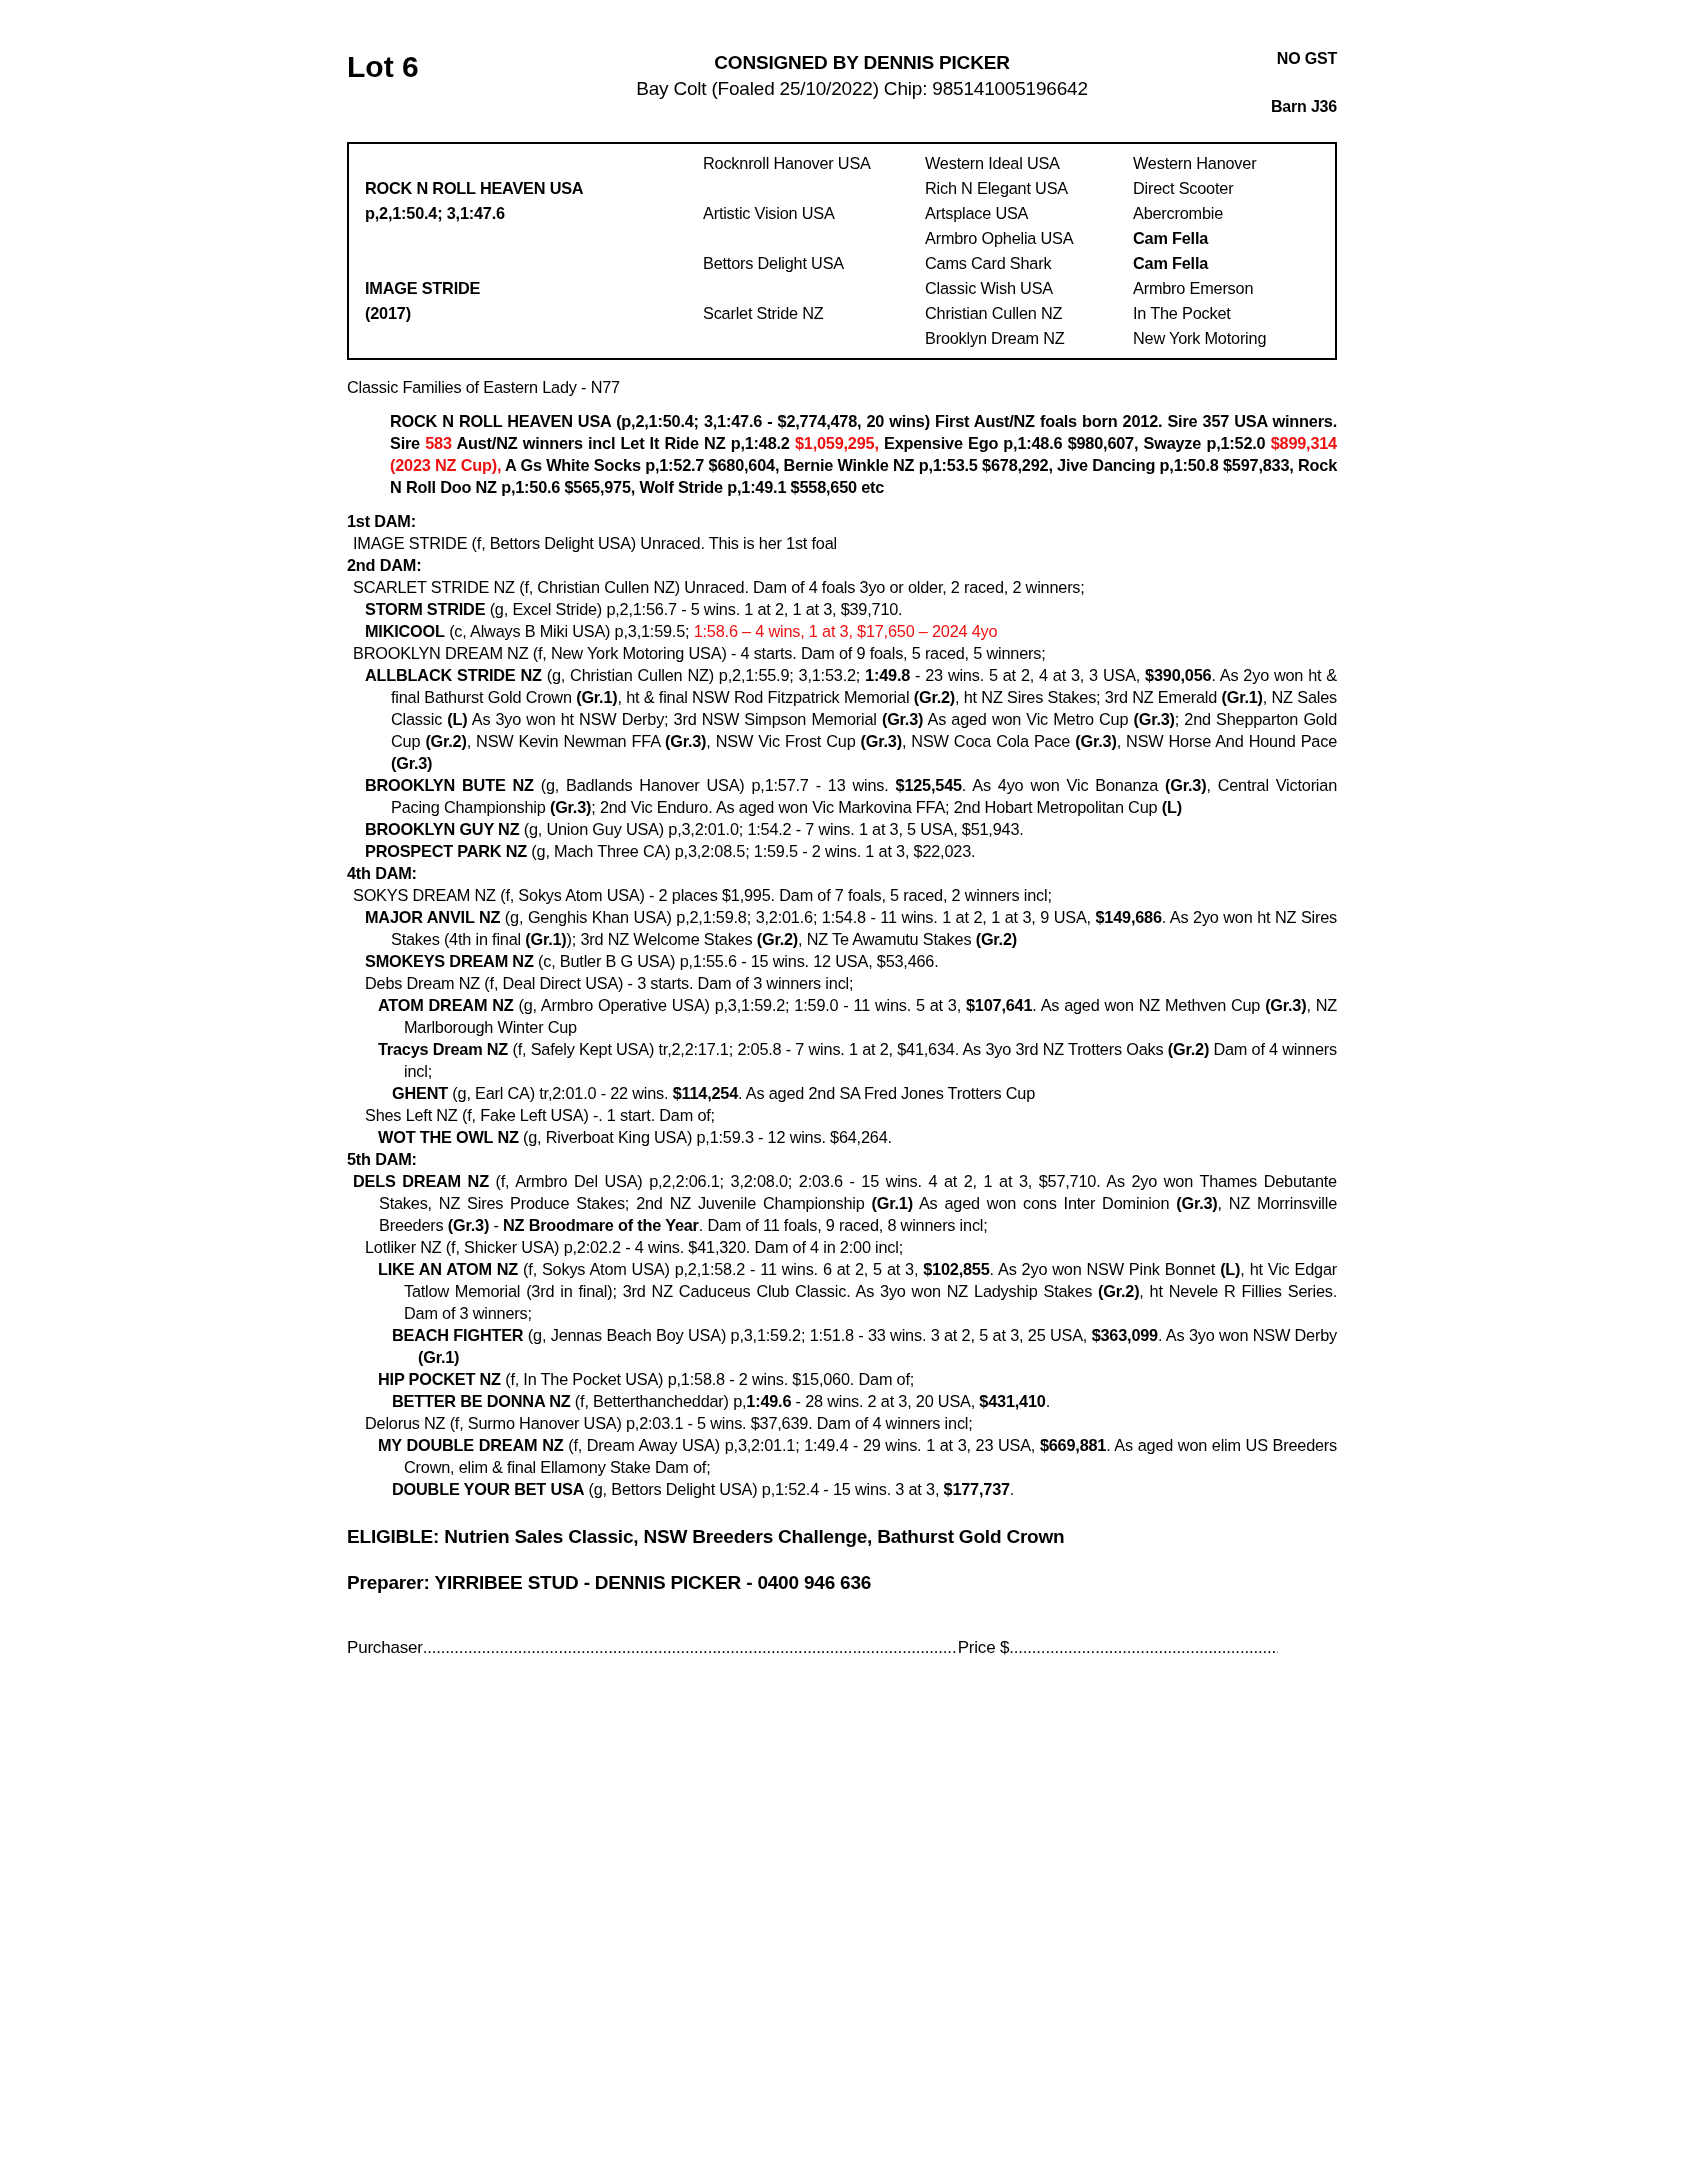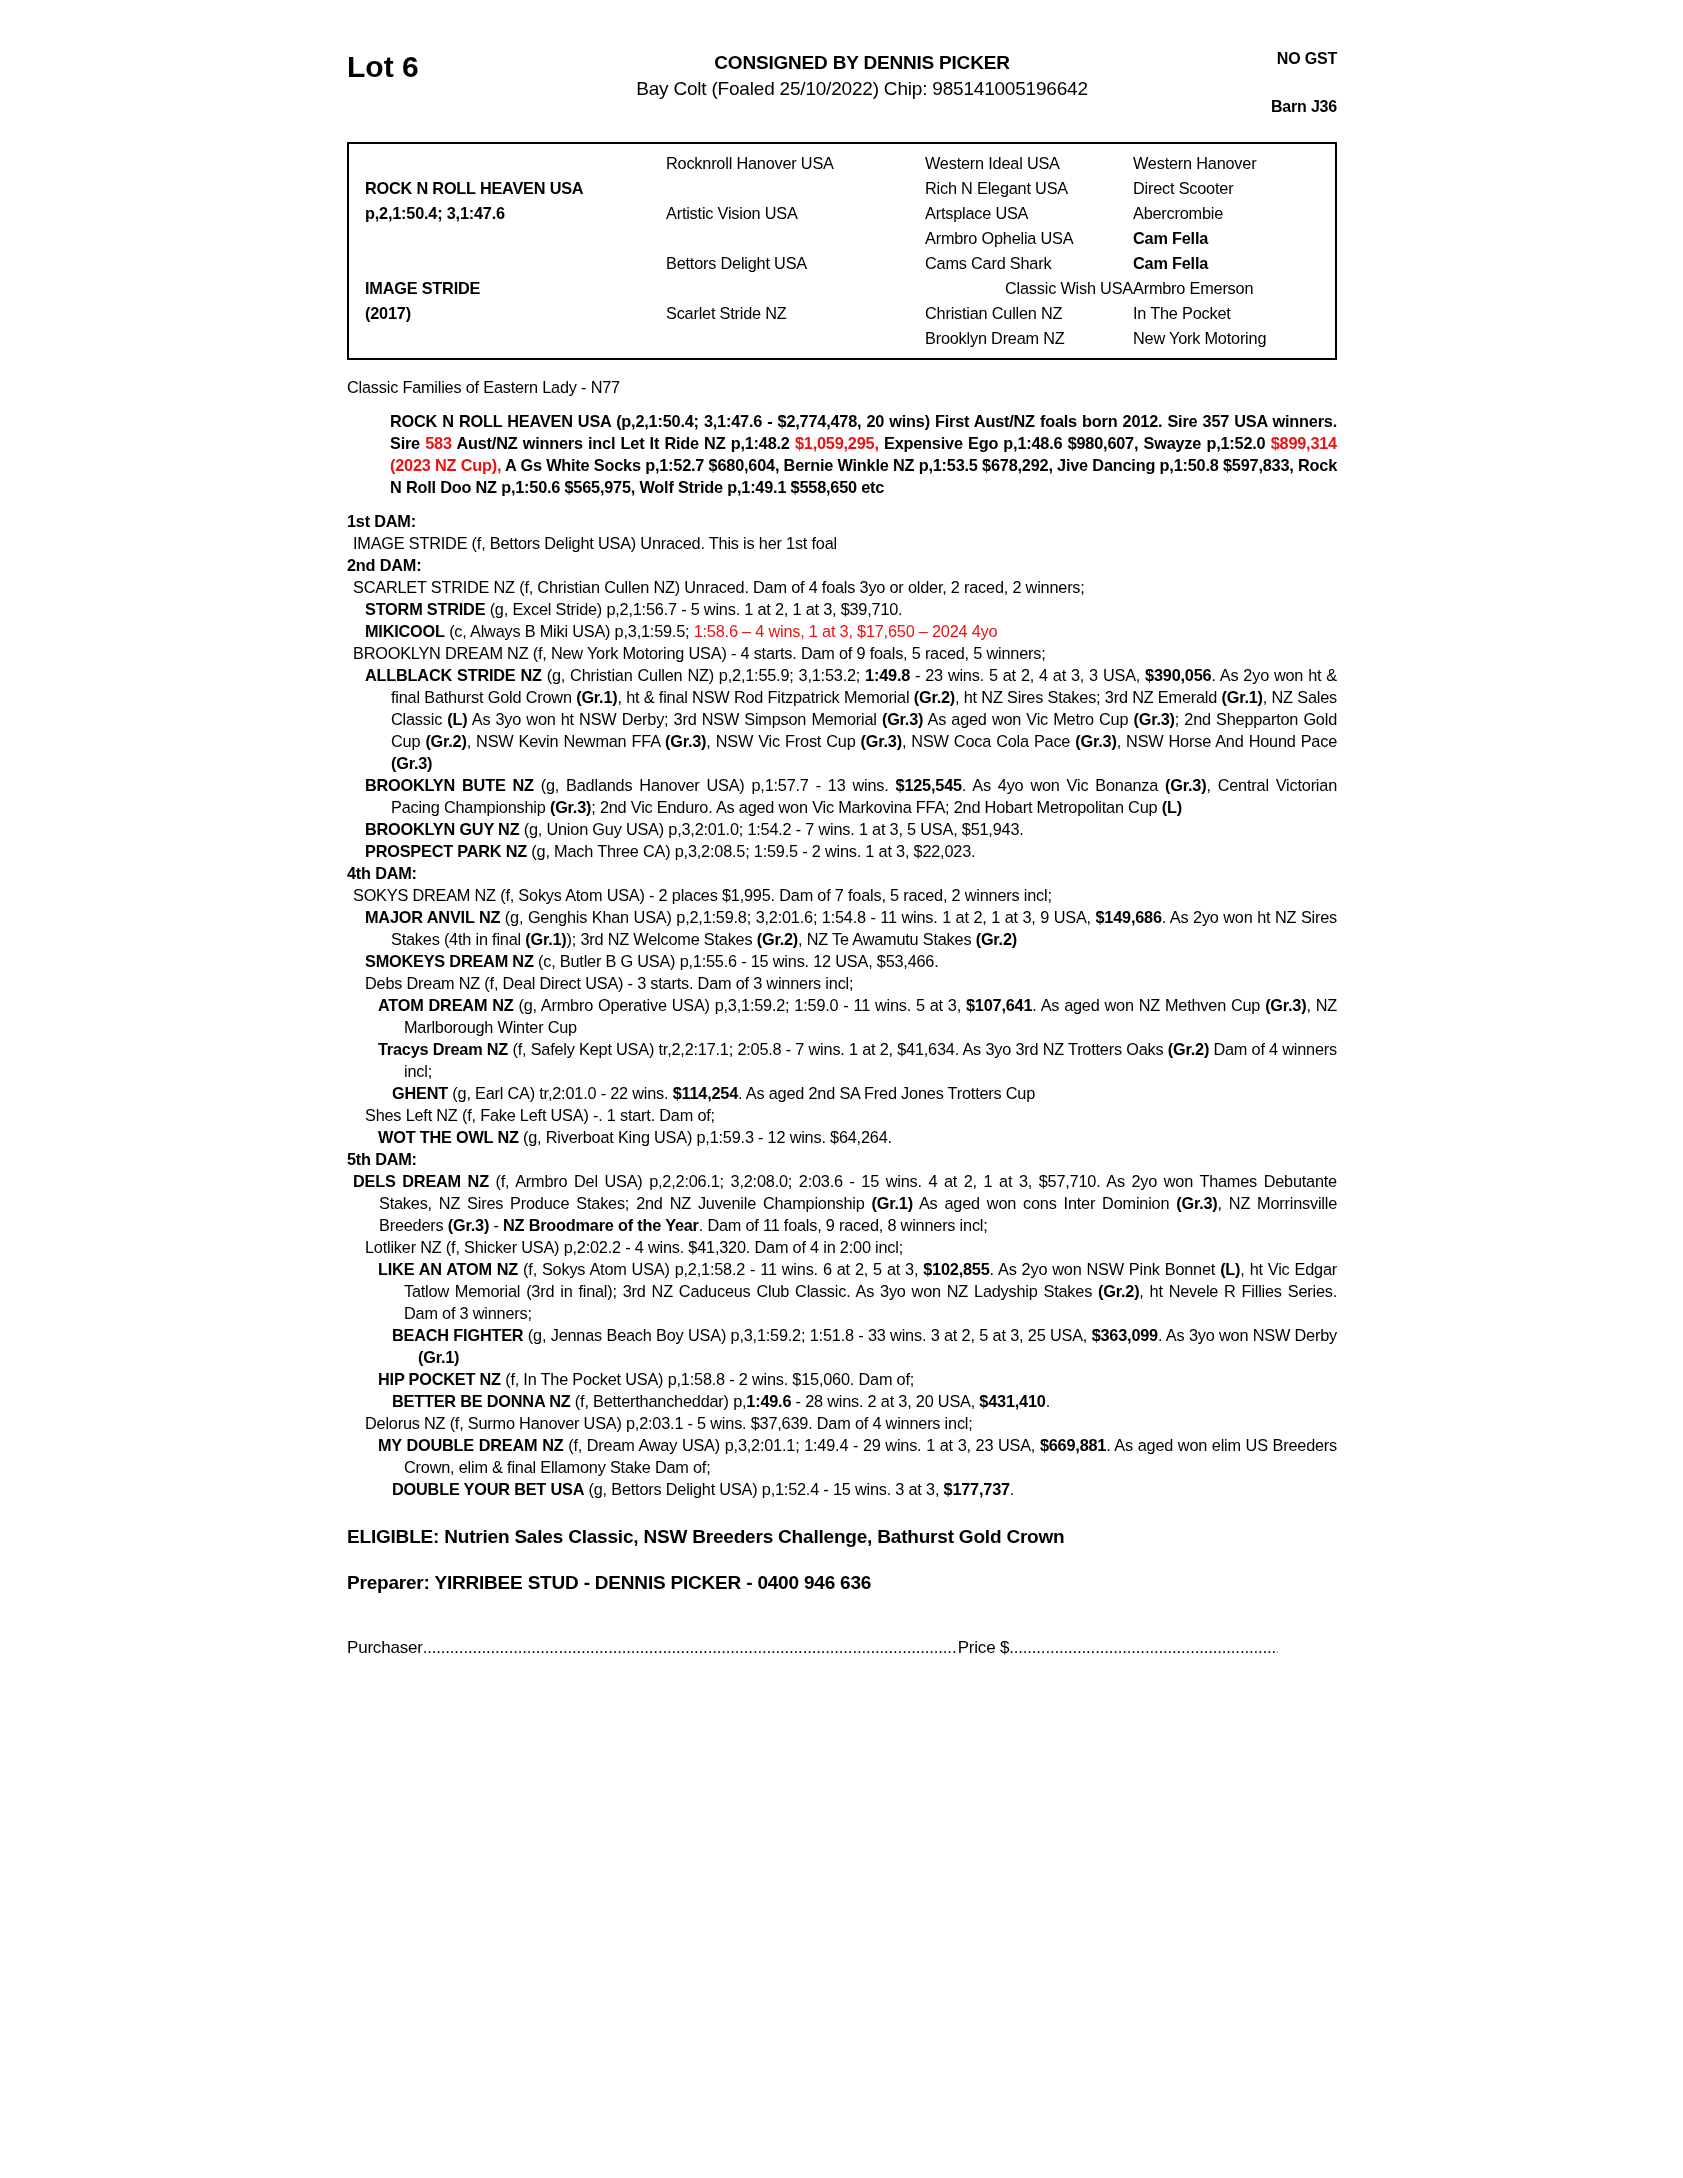--- a/index.html
+++ b/index.html
@@ -14,21 +14,21 @@
   .consigned{font-weight:bold;}
   .hdr-right{width:158px;text-align:right;font-size:16px;font-weight:bold;}
   .barn{margin-top:30px;}
 
   
   .ped{border:2px solid #000;margin-top:26px;padding:7px 0 7px 0;
        display:grid;grid-template-columns:317px 259px 208px 1fr;
        grid-auto-rows:25px;font-size:16.3px;line-height:25px;}
   .ped .c1{grid-column:1;display:flex;flex-direction:column;justify-content:center;
            padding-left:16px;font-weight:bold;}
-  .ped .c2{grid-column:2;align-self:start;}
+  .ped .c2{grid-column:2;align-self:start;margin-left:37px;}
   .ped .c3{grid-column:3;}
   .ped .c4{grid-column:4;padding-right:6px;}
 
   
   .note{margin-top:16px;font-size:16.3px;line-height:22px;}
   .flow{margin-top:12px;}
   .para{font-size:16.3px;line-height:22px;text-align:justify;}
   .dam-header{font-size:16.3px;line-height:22px;font-weight:bold;}
   .lvlS{padding-left:0;text-indent:0;margin-left:43px;}
   .lvl0{padding-left:32px;text-indent:-26px;}
@@ -74,21 +74,21 @@
       </div>
       <div class="c2" style="grid-row: 1 / 3;">Rocknroll Hanover USA</div>
       <div class="c2" style="grid-row: 3 / 5;">Artistic Vision USA</div>
       <div class="c2" style="grid-row: 5 / 7;">Bettors Delight USA</div>
       <div class="c2" style="grid-row: 7 / 9;">Scarlet Stride NZ</div>
       <div class="c3" style="grid-row: 1;">Western Ideal USA</div>
       <div class="c3" style="grid-row: 2;">Rich N Elegant USA</div>
       <div class="c3" style="grid-row: 3;">Artsplace USA</div>
       <div class="c3" style="grid-row: 4;">Armbro Ophelia USA</div>
       <div class="c3" style="grid-row: 5;">Cams Card Shark</div>
-      <div class="c3" style="grid-row: 6; text-align: right;">Classic Wish USA</div>
+      <div class="c3" style="grid-row: 6;">Classic Wish USA</div>
       <div class="c3" style="grid-row: 7;">Christian Cullen NZ</div>
       <div class="c3" style="grid-row: 8;">Brooklyn Dream NZ</div>
       <div class="c4" style="grid-row: 1;">Western Hanover</div>
       <div class="c4" style="grid-row: 2;">Direct Scooter</div>
       <div class="c4" style="grid-row: 3;">Abercrombie</div>
       <div class="c4 bold" style="grid-row: 4;">Cam Fella</div>
       <div class="c4 bold" style="grid-row: 5;">Cam Fella</div>
       <div class="c4" style="grid-row: 6;">Armbro Emerson</div>
       <div class="c4" style="grid-row: 7;">In The Pocket</div>
       <div class="c4" style="grid-row: 8;">New York Motoring</div>

